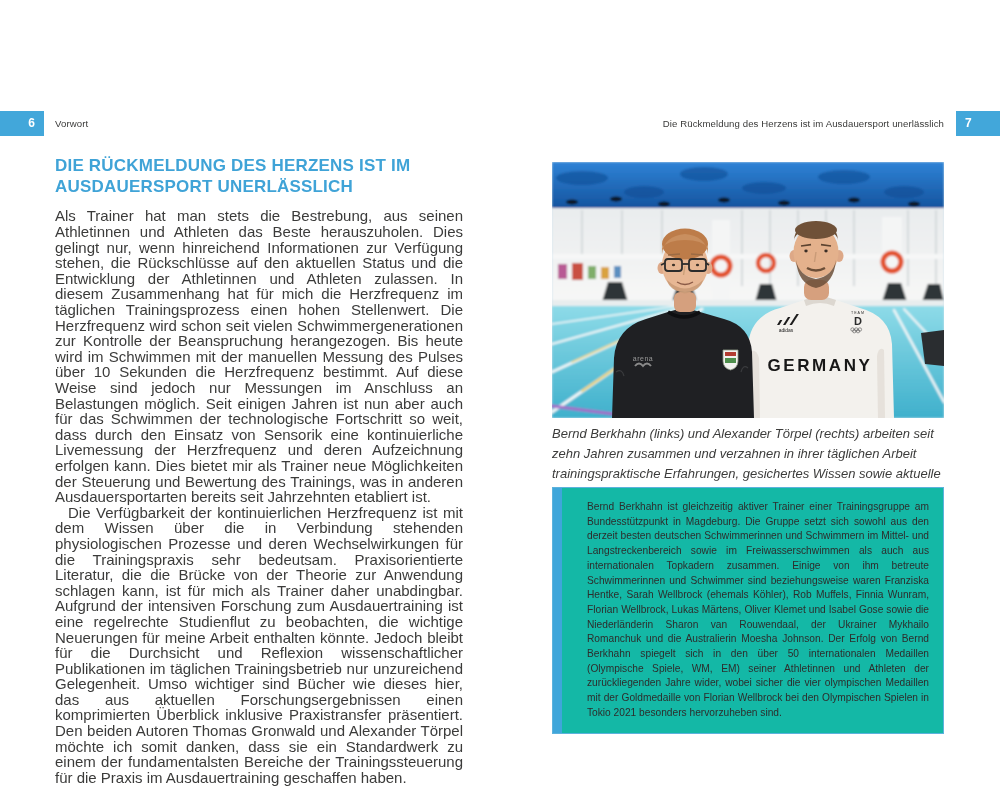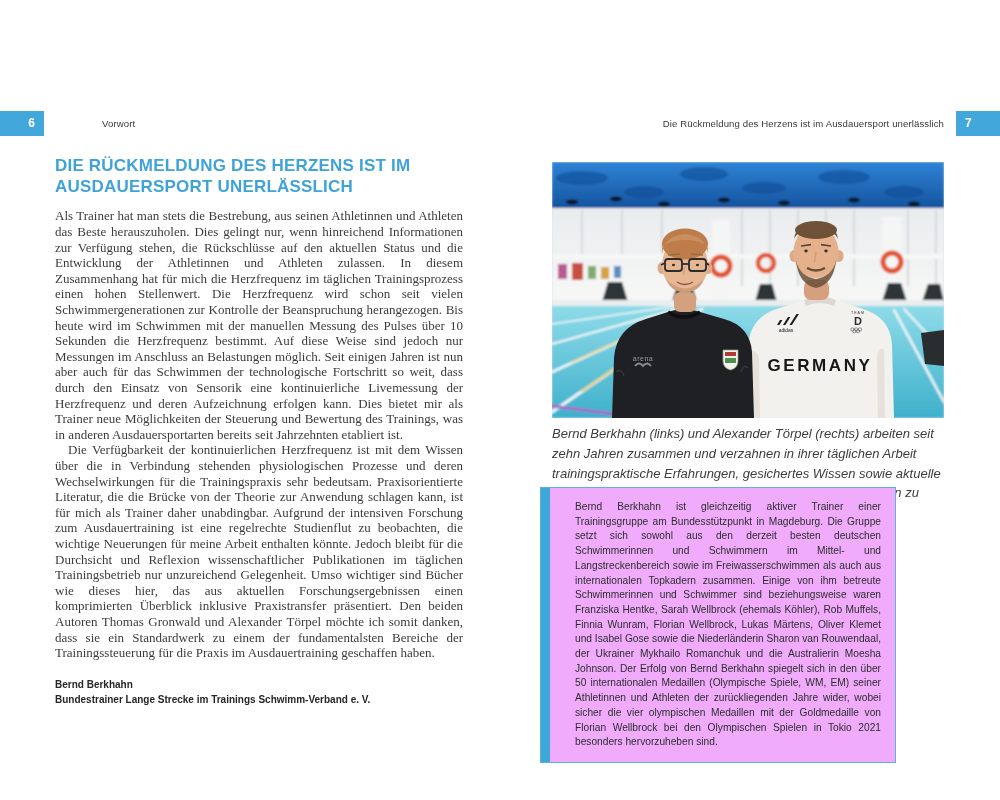--- a/index.html
+++ b/index.html
@@ -4,38 +4,38 @@
 <style>
   html,body{margin:0;padding:0;background:#ffffff;}
   body{width:1000px;height:800px;font-family:"Liberation Sans",sans-serif;}
   .spread{position:relative;width:1000px;height:800px;background:#fff;overflow:hidden;}
 
   .pagenum{position:absolute;top:111px;width:44px;height:25px;background:#42a7da;color:#fff;
     font-weight:bold;font-size:12px;line-height:25px;box-sizing:border-box;}
   .pagenum.pn-left{left:0;text-align:right;padding-right:9px;}
   .pagenum.pn-right{left:956px;text-align:left;padding-left:9px;}
 
-  .running{position:absolute;top:118px;font-size:9.6px;color:#3a3a39;letter-spacing:.1px;margin-left:47px;}
+  .running{position:absolute;top:118px;font-size:9.6px;color:#3a3a39;letter-spacing:.1px;}
   .running.rh-left{left:55px;}
   .running.rh-right{right:56px;}
 
   .left-col{position:absolute;left:55px;top:156px;width:408px;}
   .heading{color:#3fa3d7;font-weight:bold;font-size:17px;line-height:1.22;margin:0 0 11px 0;
     letter-spacing:.2px;}
-  .bodytext p{margin:0;font-size:13px;line-height:15.6px;text-align:justify;color:#3b3b3a;font-family:Liberation Serif, serif;}
+  .bodytext p{margin:0;font-size:15px;line-height:15.6px;text-align:justify;color:#3b3b3a;}
   .bodytext p + p{text-indent:13px;}
   .signature{margin-top:16px;font-size:10px;line-height:15.6px;font-weight:bold;color:#262625;}
 
   .photo{position:absolute;left:552px;top:162px;width:392px;height:256px;overflow:hidden;background:#cfe3ee;}
   .photo svg{display:block;}
 
   .caption{position:absolute;left:552px;top:424px;width:392px;font-size:13px;line-height:1.52;
     font-style:italic;color:#3c3c3b;}
 
-  .infobox{position:absolute;left:540px;top:487px;width:356px;min-height:231px;background:#f0abfc;
+  .infobox{position:absolute;left:552px;top:487px;width:392px;min-height:231px;background:#14b8a6;
     border:1px solid #5cb2dd;box-sizing:border-box;}
   .infobox .accent-bar{position:absolute;left:0;top:0;bottom:0;width:9px;background:#3fa6da;}
   .infobox .ib-text{margin:12px 14px 12px 34px;font-size:10.2px;line-height:14.7px;
     text-align:justify;color:#2d2d2c;}
 </style>
 </head>
 <body>
 
 <div class="spread">
 

